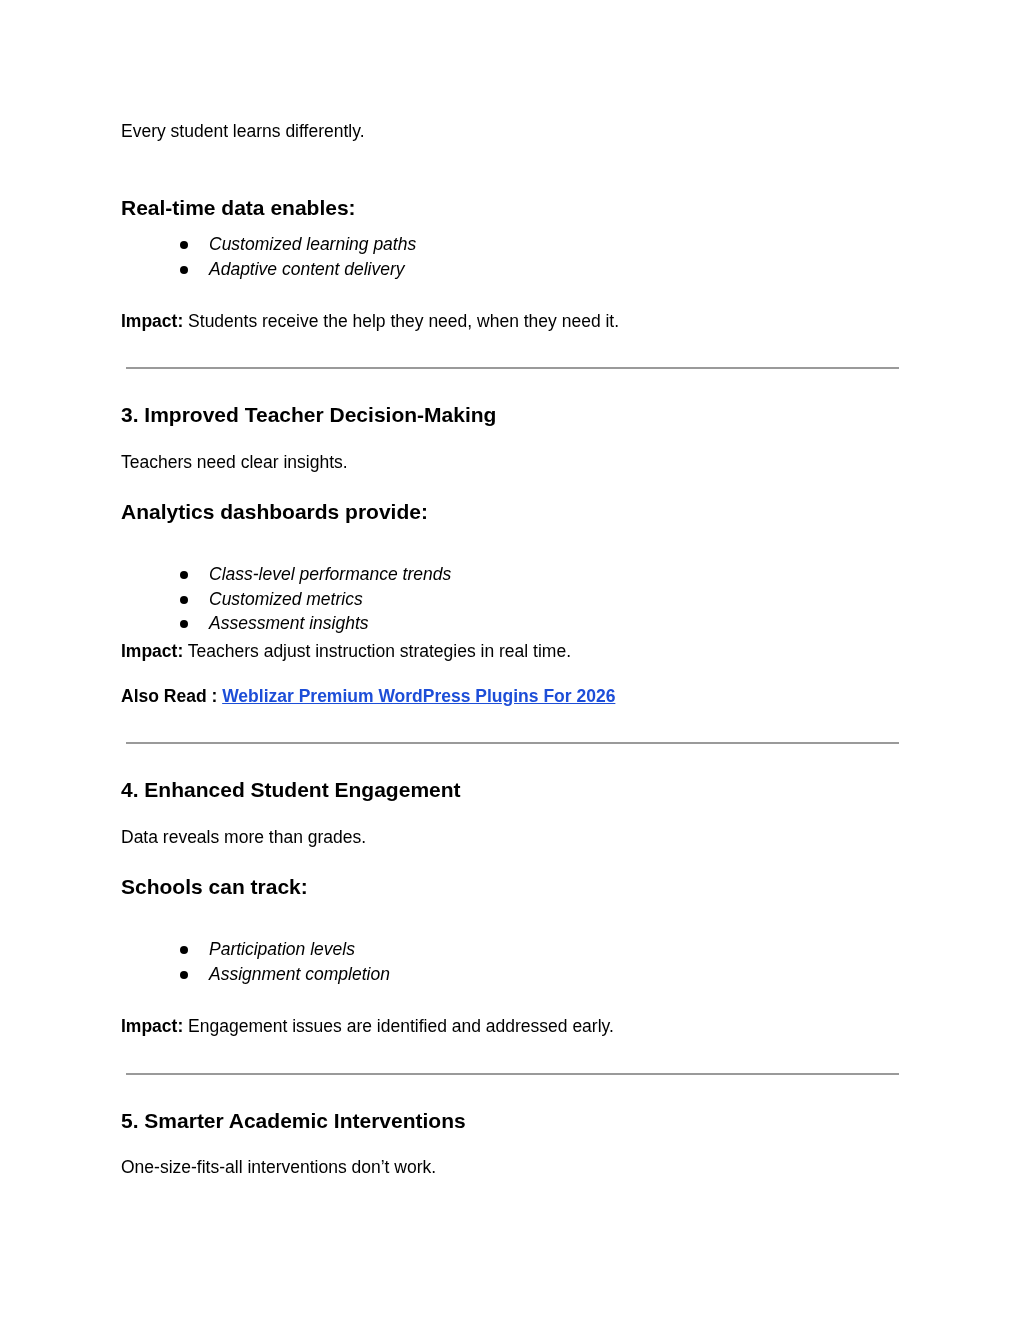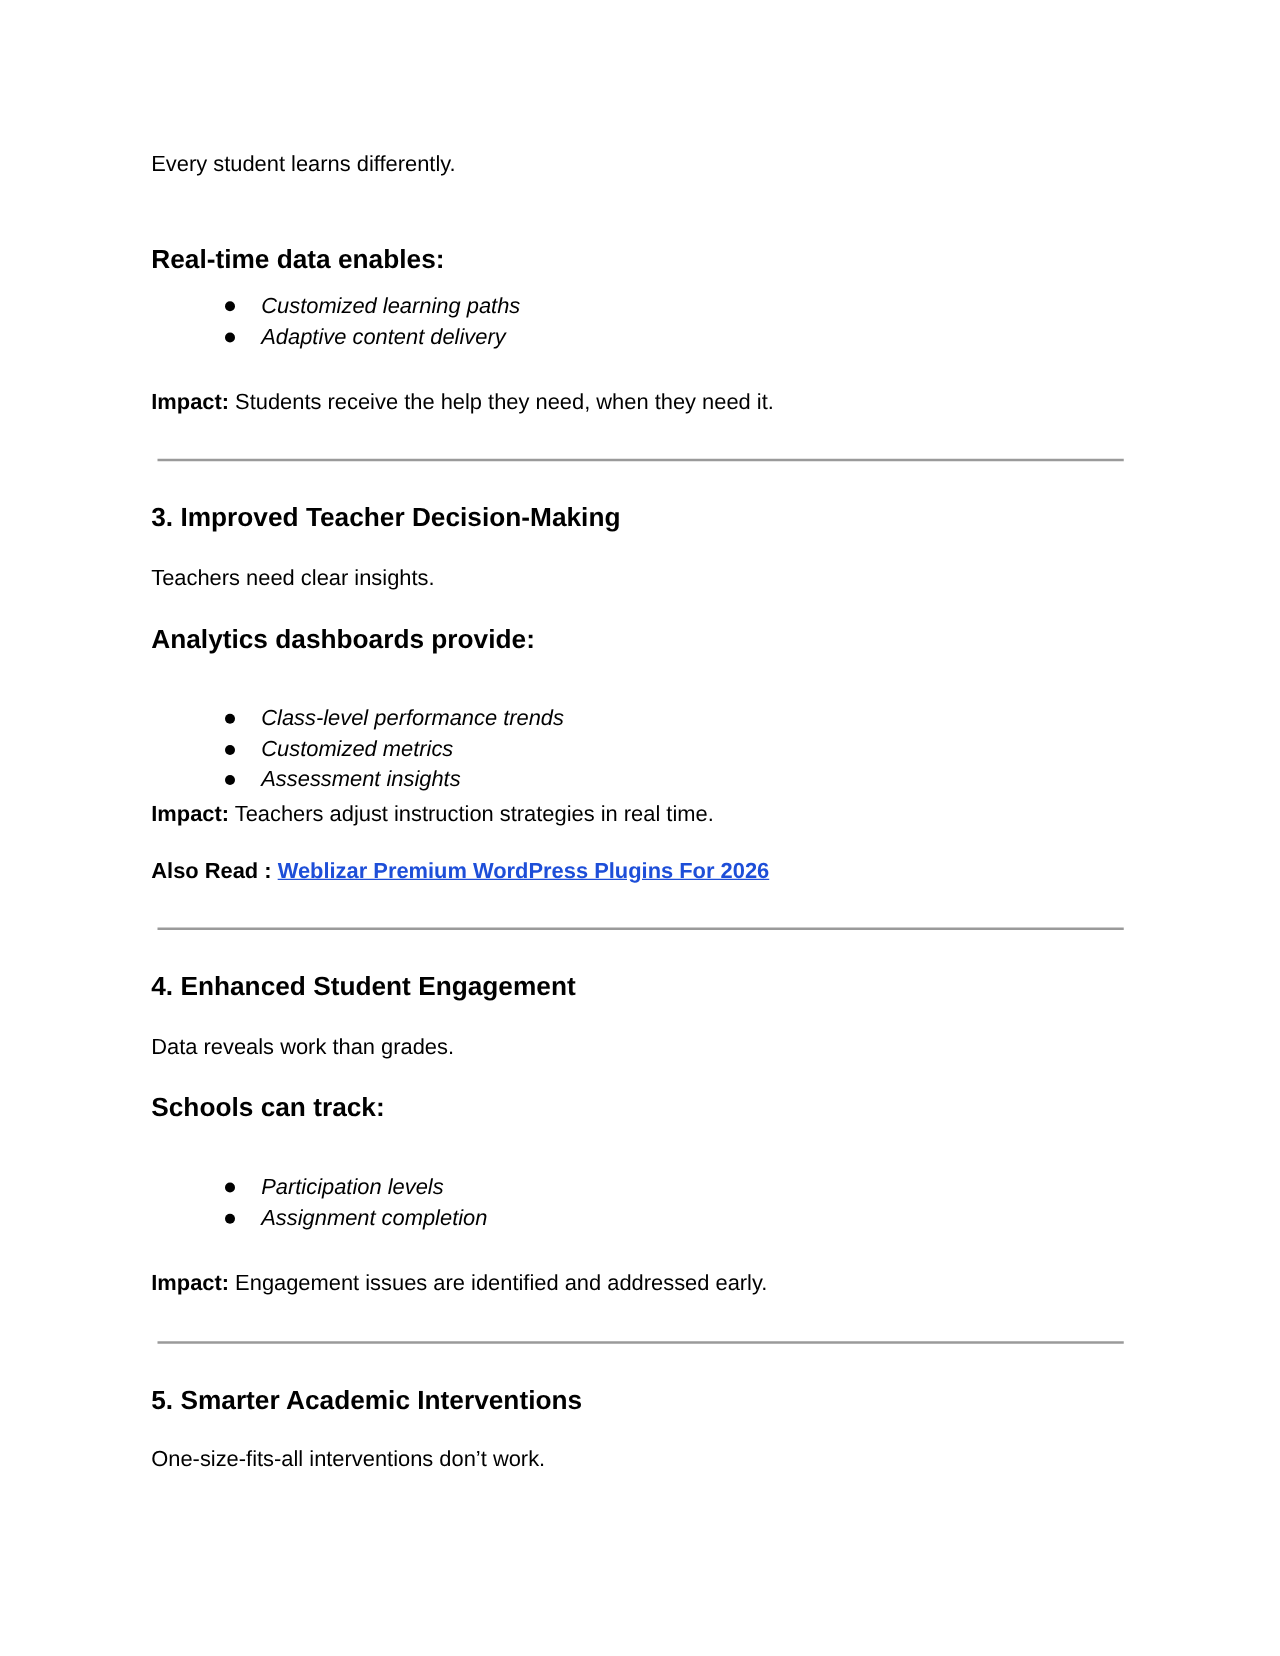--- a/index.html
+++ b/index.html
@@ -114,21 +114,21 @@
   </ul>
 
   <div class="p" style="top:641px;"><span class="bold">Impact:</span><span> Teachers adjust instruction strategies in real time.</span></div>
 
   <div class="p" style="top:686px;"><span class="bold">Also Read : </span><a class="link" href="#">Weblizar Premium WordPress Plugins For 2026</a></div>
 
   <div class="hr" style="top:742px;"></div>
 
   <div class="h2" style="top:778px;">4. Enhanced Student Engagement</div>
 
-  <div class="p" style="top:827px;">Data reveals work than grades.</div>
+  <div class="p" style="top:827px;">Data reveals more than grades.</div>
 
   <div class="h3" style="top:875px;">Schools can track:</div>
 
   <ul class="bullets" style="top:923px;">
     <li><span class="dot"></span><span>Participation levels</span></li>
     <li><span class="dot"></span><span>Assignment completion</span></li>
   </ul>
 
   <div class="p" style="top:1016px;"><span class="bold">Impact:</span><span> Engagement issues are identified and addressed early.</span></div>
 

